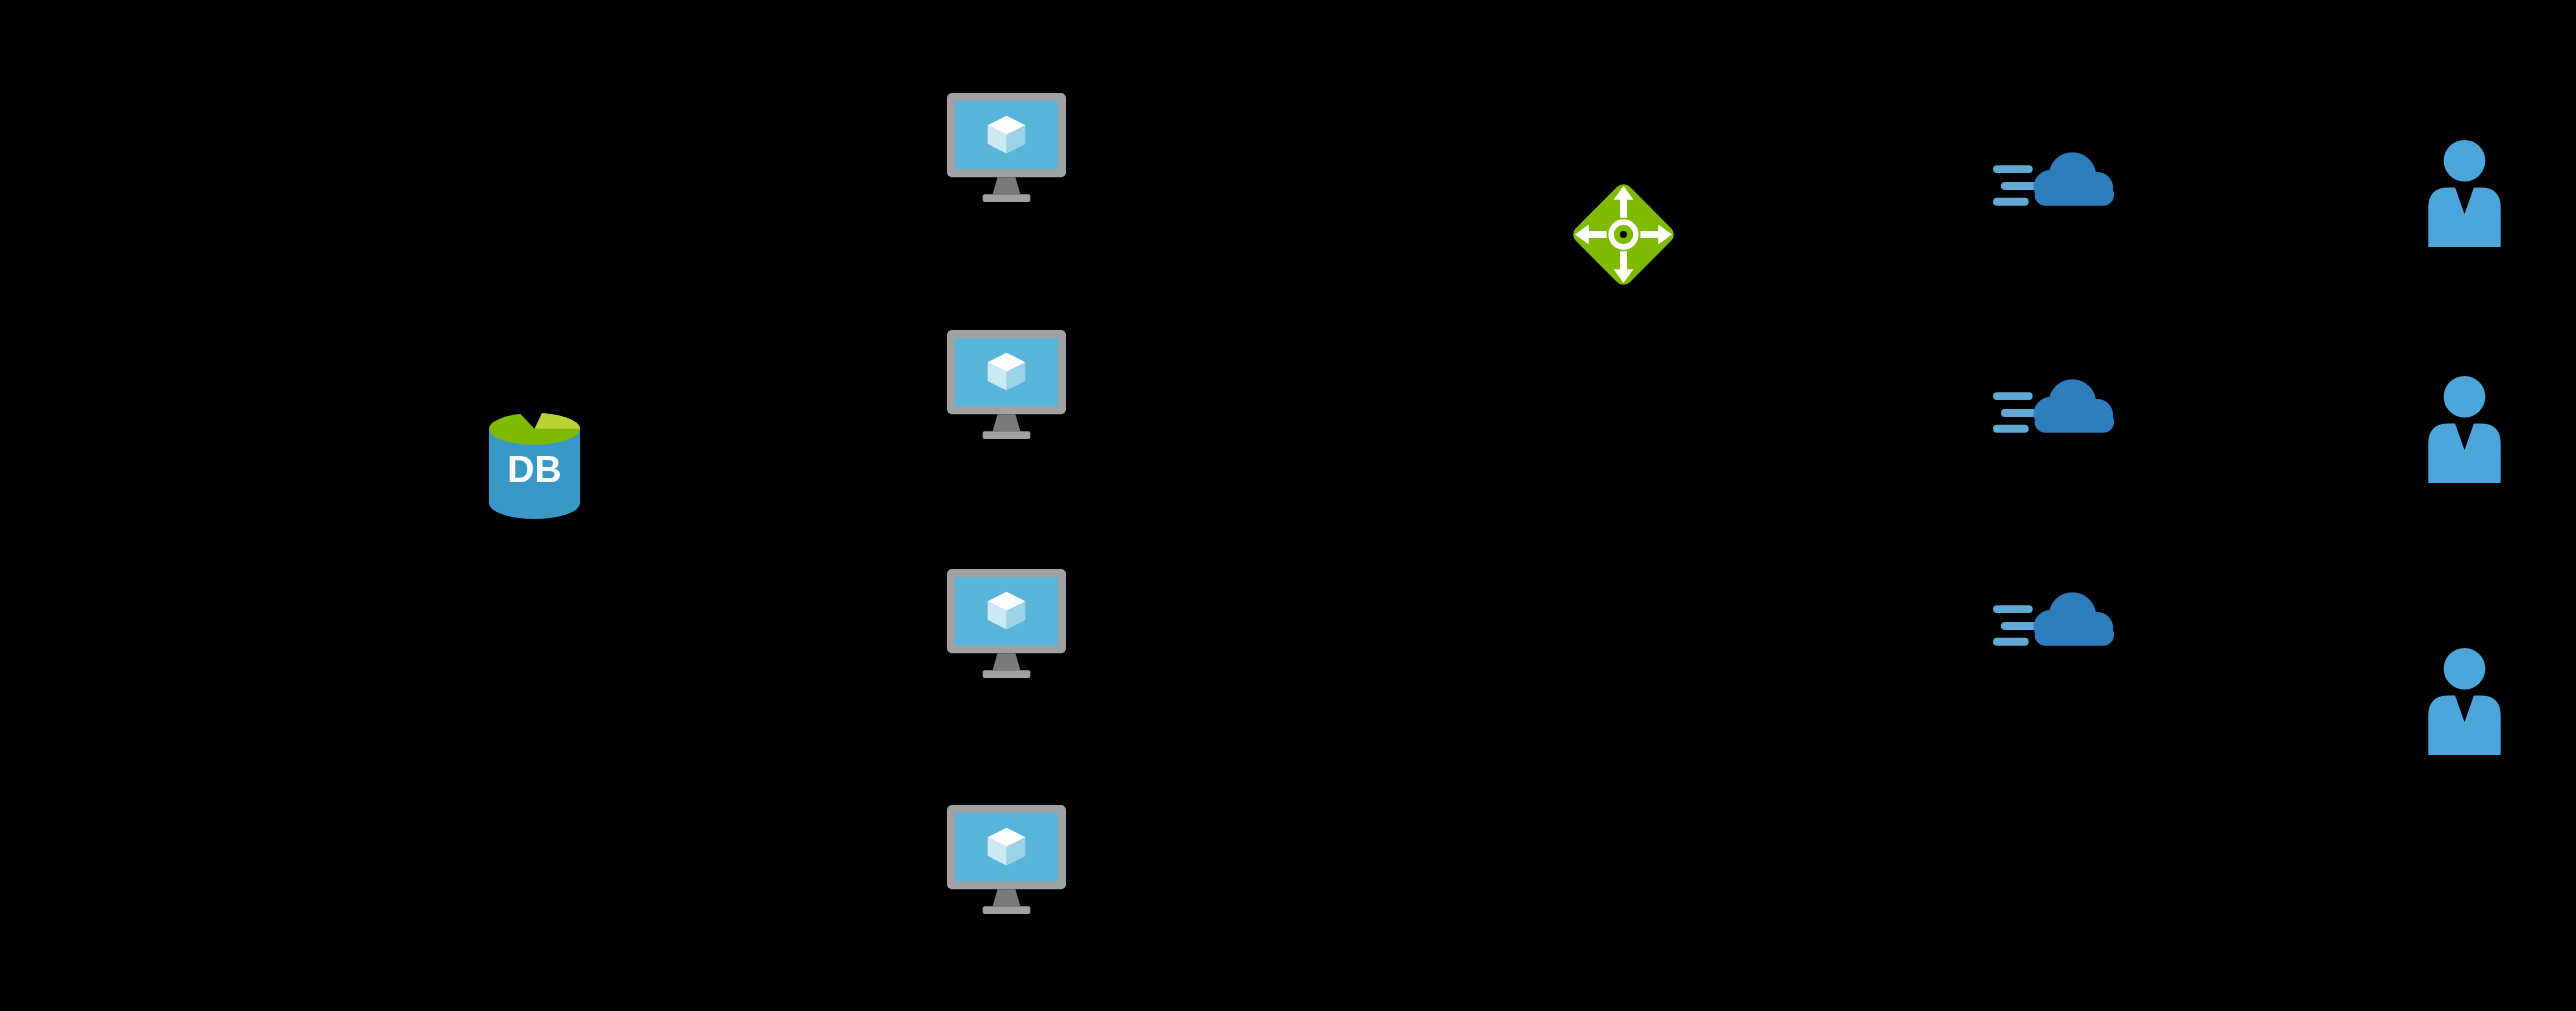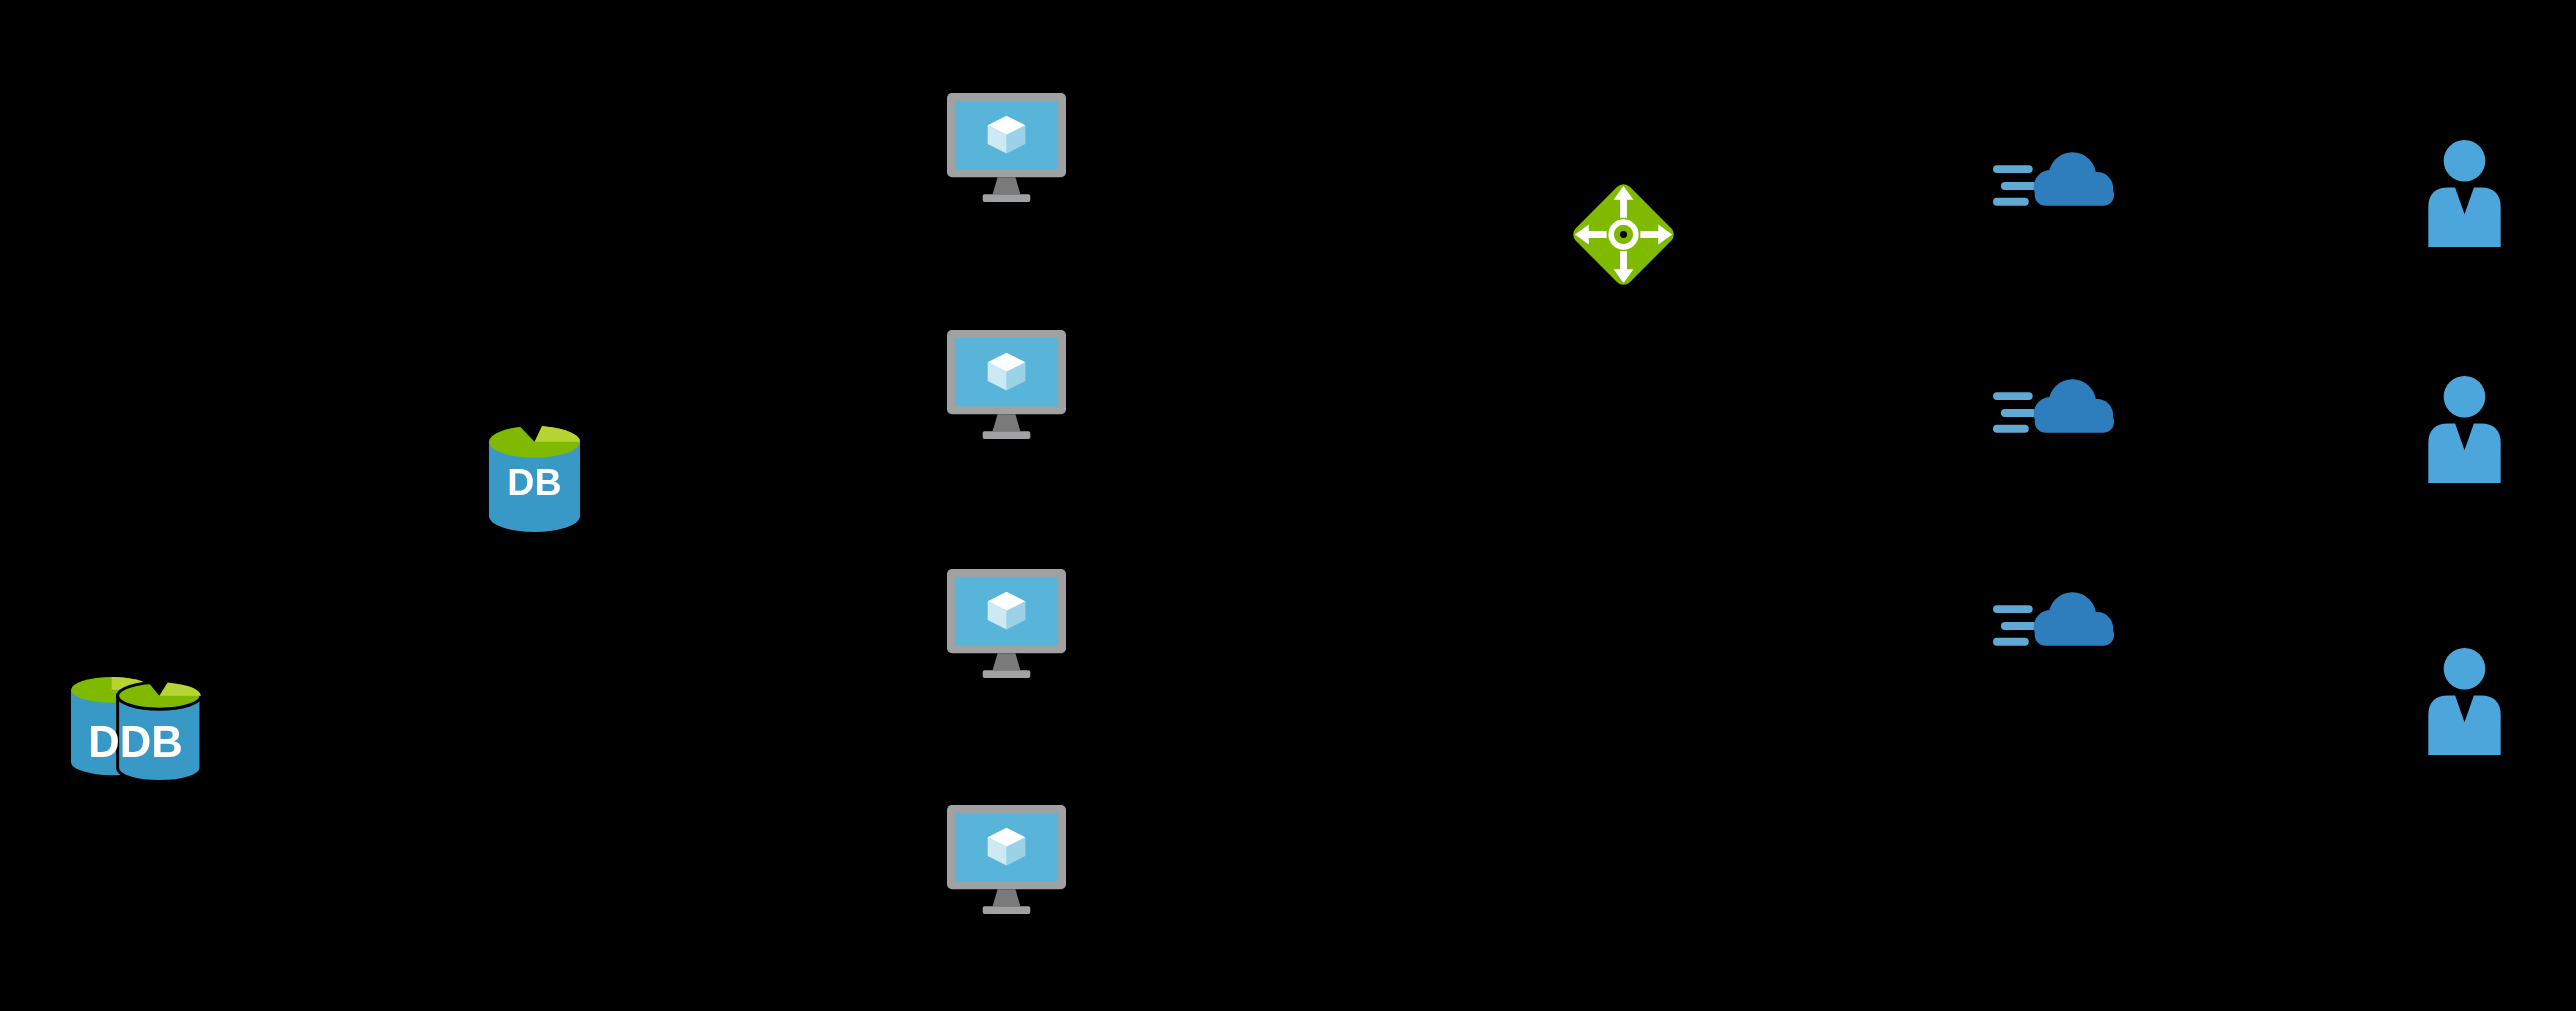--- a/index.html
+++ b/index.html
@@ -27,36 +27,22 @@
     font-family: "Liberation Sans", sans-serif;
     font-weight: bold;
     fill: var(--label-text, #fff);
   }
 </style>
 </head>
 <body>
 
 <div class="canvas">
 
-  <div class="node" style="left:66px; top:666px; width:139px; height:126px;">
-    <svg viewBox="0 0 140 127">
 
-      <path d="M5 24 L5 97 A41 13 0 0 0 87 97 L87 24 Z" style="fill:var(--db-body)"></path>
-      <ellipse cx="46" cy="24" rx="41" ry="13" style="fill:var(--db-top)"></ellipse>
-      <path d="M46 24 L46 11 A41 13 0 0 1 87 24 Z" style="fill:var(--db-top-light)"></path>
-
-      <path d="M52 30 L52 103 A42 13.5 0 0 0 136 103 L136 30 Z" style="fill:var(--db-body); stroke:var(--background); stroke-width:3"></path>
-      <ellipse cx="94" cy="30" rx="42" ry="13.5" style="fill:var(--db-top); stroke:var(--background); stroke-width:3"></ellipse>
-      <path d="M94 30 L94 16.5 A42 13.5 0 0 1 136 30 Z" style="fill:var(--db-top-light)"></path>
-      <path d="M94 30 L80 13 L104 14 Z" style="fill:var(--background)"></path>
-      <text class="icon-label" x="70" y="92" font-size="44" text-anchor="middle">DDB</text>
-    </svg>
-  </div>
-
-  <div class="node" style="left:484px; top:422px; width:101px; height:113px;text-align:right;">
+  <div class="node" style="left:484px; top:409px; width:101px; height:113px;text-align:right;">
     <svg viewBox="0 0 102 114">
       <path d="M5 20 L5 95 A46 16 0 0 0 97 95 L97 20 Z" style="fill:var(--db-body)"></path>
       <ellipse cx="51" cy="20" rx="46" ry="16" style="fill:var(--db-top)"></ellipse>
       <path d="M51 20 L51 4 A46 16 0 0 1 97 20 Z" style="fill:var(--db-top-light)"></path>
       <path d="M51 20 L34 2 L60 1 Z" style="fill:var(--background)"></path>
       <text class="icon-label" x="51" y="74" font-size="38" text-anchor="middle">DB</text>
     </svg>
   </div>
 
   <div class="node" style="left:945px; top:91px; width:123px; height:119px;">

